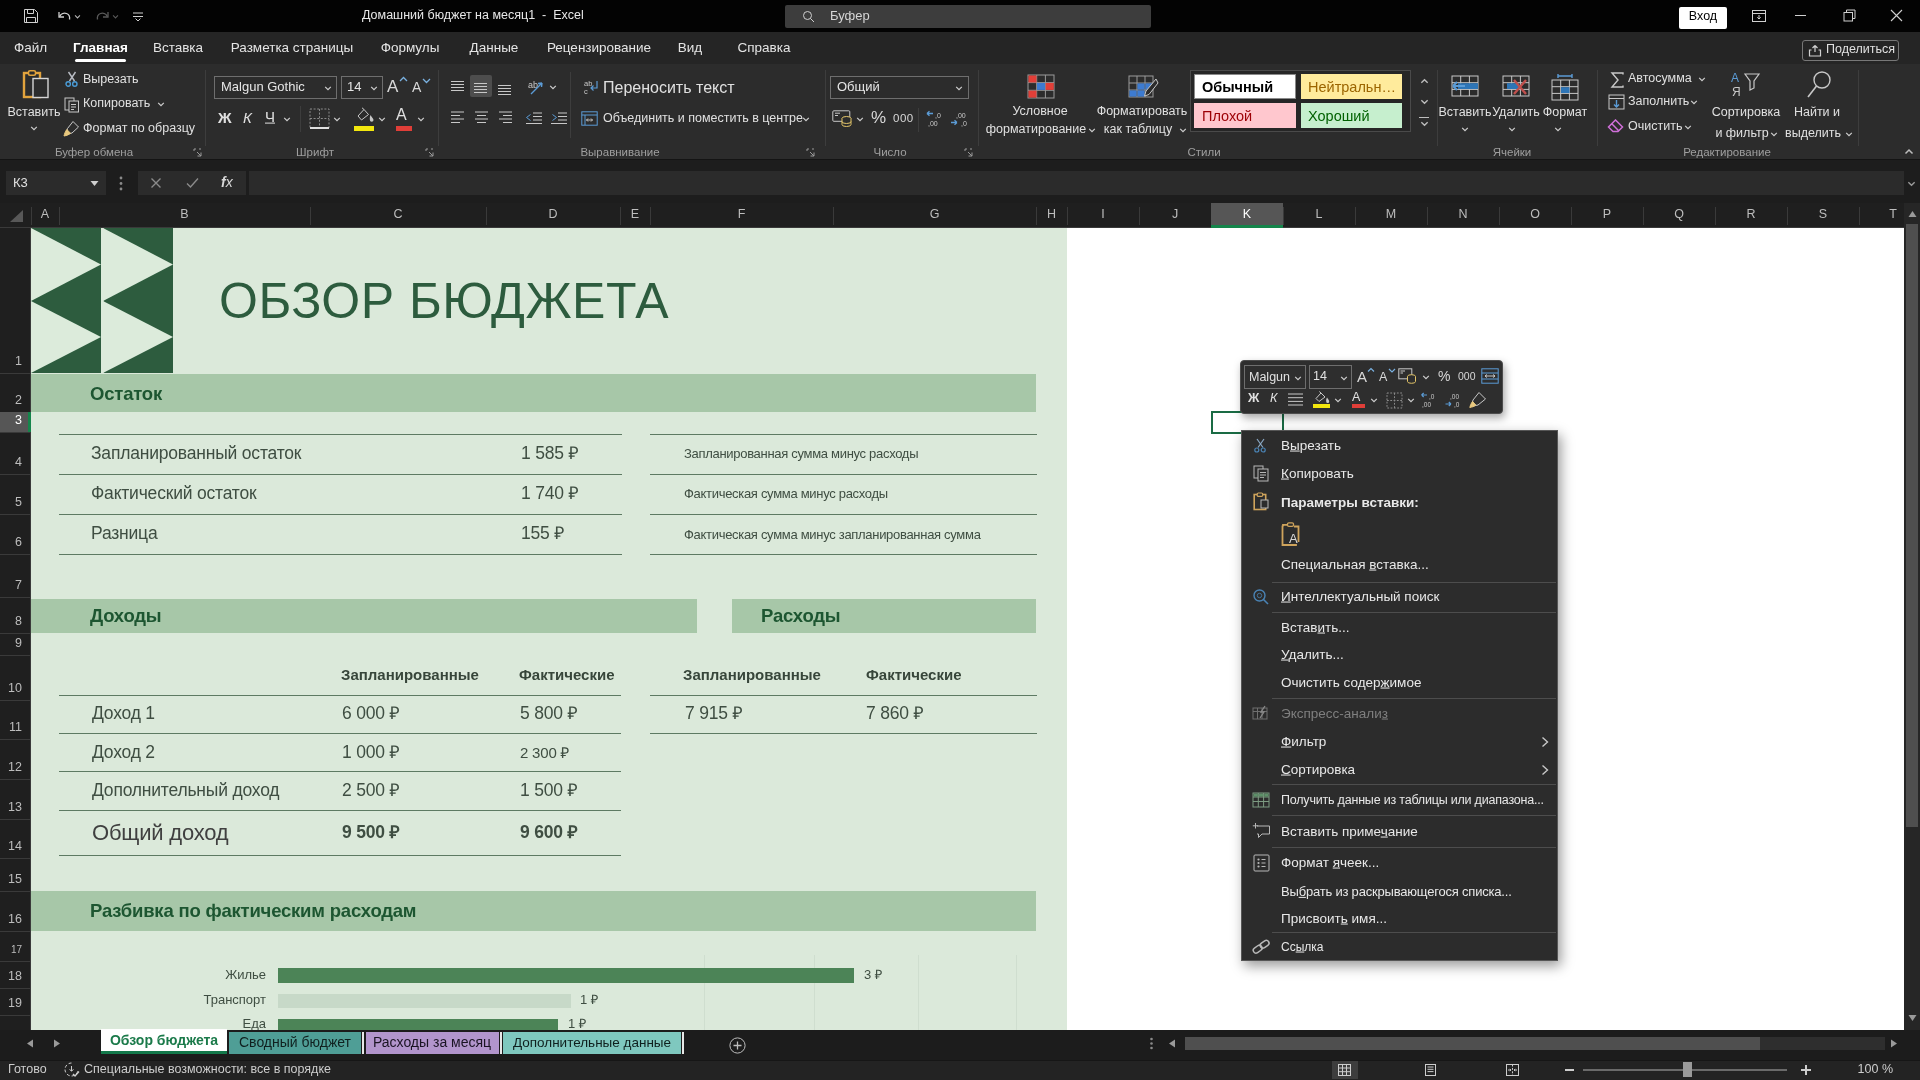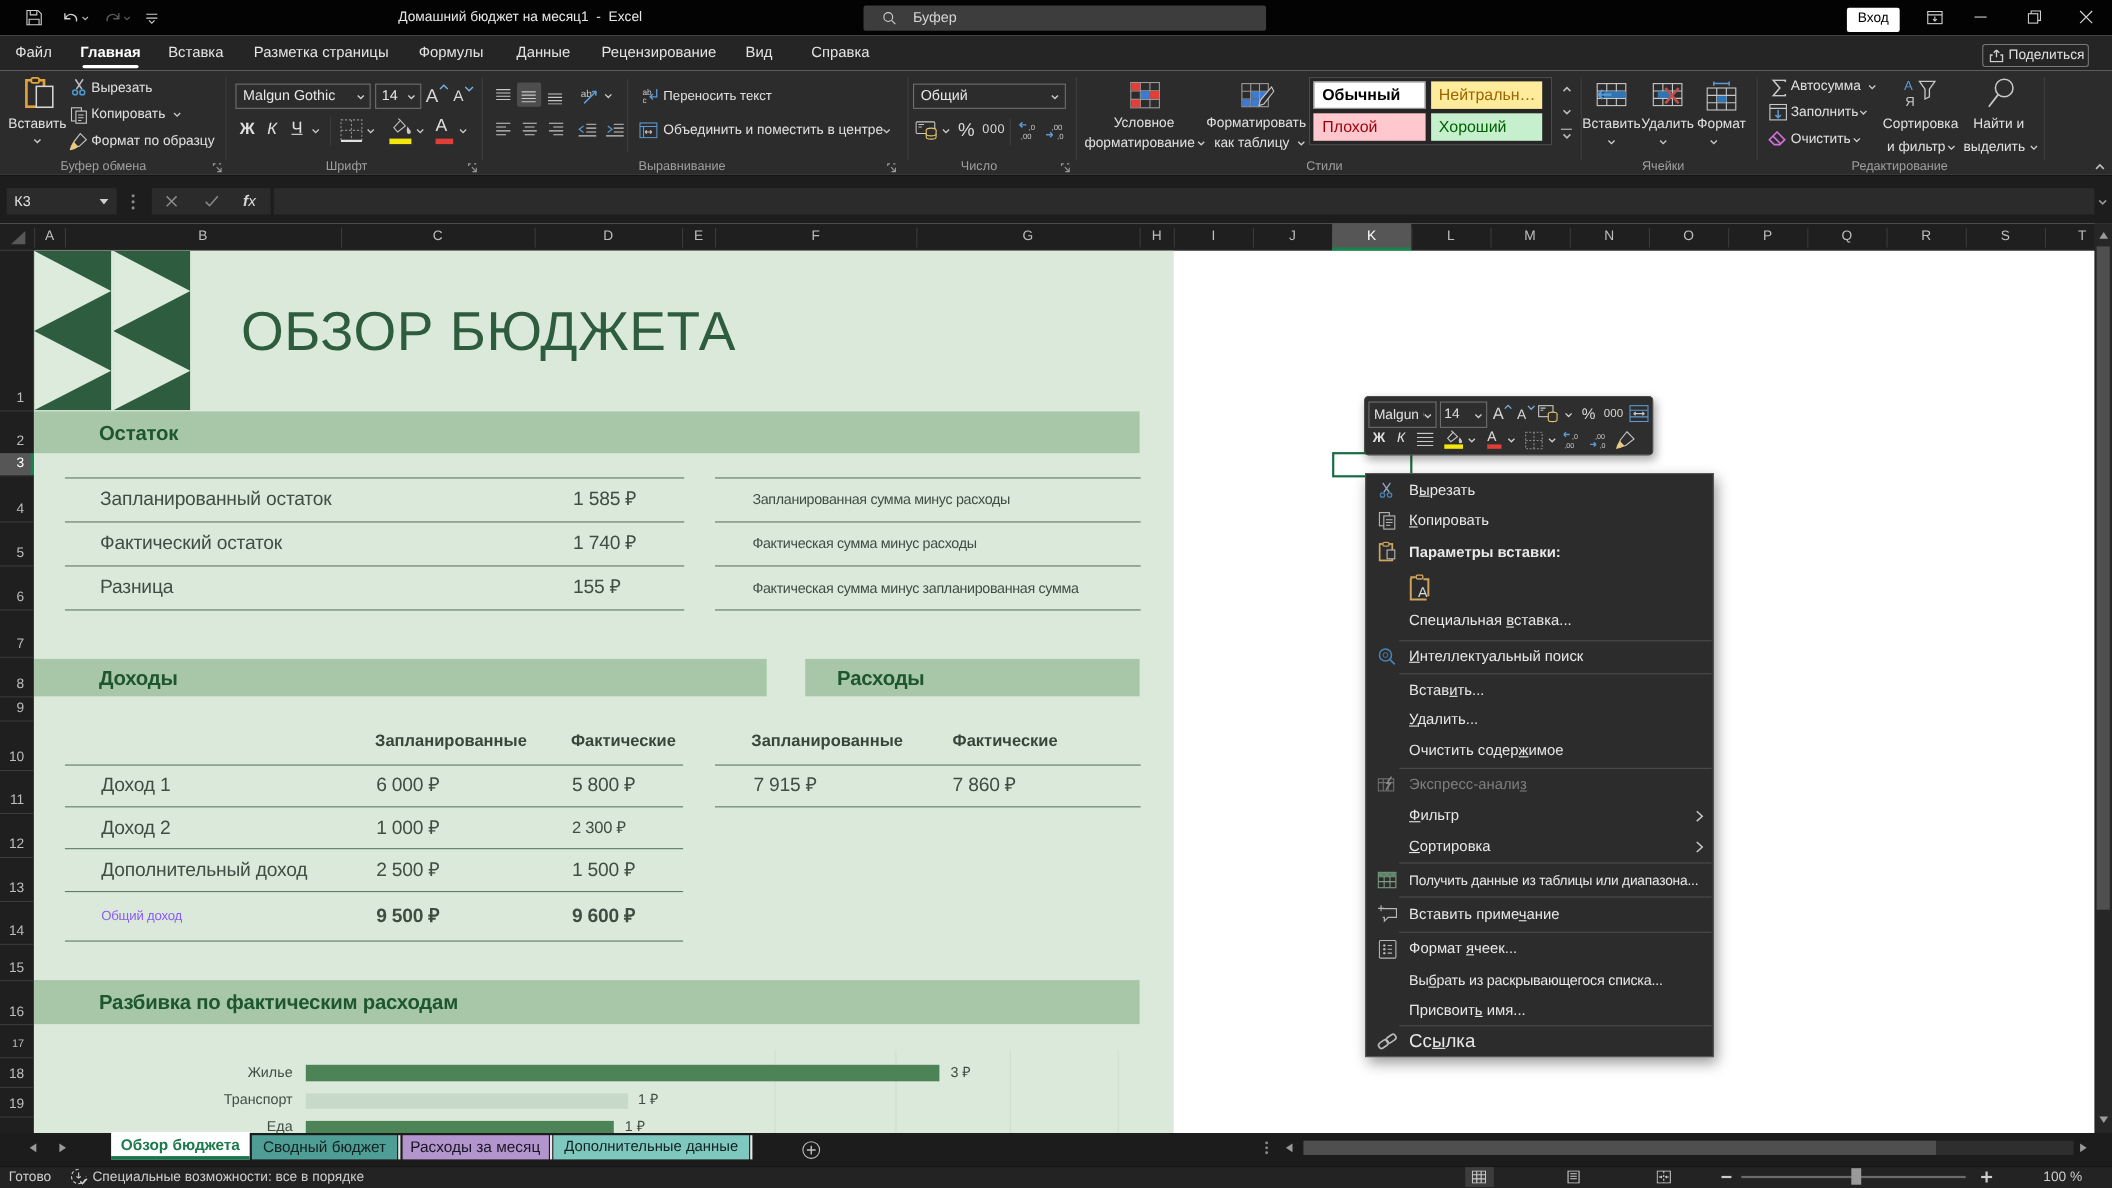--- a/index.html
+++ b/index.html
@@ -192,21 +192,21 @@
   </svg>
 <svg style="position:absolute;left:549px;top:83px" width="8" height="8" viewBox="0 0 8 8">
     <path d="M1.2 2.8 L4 5.6 L6.8 2.8" stroke="#cfcfcf" stroke-width="1.2" fill="none"></path>
   </svg>
 <div style="position:absolute;left:570px;top:72px;width:1px;height:66px;background:#3d3d3d;"></div>
 <svg class="abs" style="left:584px;top:79px" width="17" height="17" viewBox="0 0 17 17">
 <text x="0" y="7" font-size="7.5" fill="#c8c8c8">ab</text>
 <text x="0" y="15" font-size="7.5" fill="#c8c8c8">c</text>
 <path d="M13 2 V9 H7 M9.5 6.5 L7 9 L9.5 11.5" stroke="#5b9bd5" stroke-width="1.2" fill="none"></path>
   </svg>
-<div style="position:absolute;left:603px;transform:translateY(-50%);top:88px;white-space:nowrap;font-size:12px;color:#e0e0e0;line-height:15.6px;font-weight:normal;">Переносить текст</div>
+<div style="position:absolute;left:603px;transform:translateY(-50%);top:88px;white-space:nowrap;font-size:16px;color:#e0e0e0;line-height:15.6px;font-weight:normal;">Переносить текст</div>
 <svg class="abs" style="left:451px;top:111px" width="14" height="15" viewBox="0 0 14 15">
     <path d="M0 1.0 H13" stroke="#c8c8c8"></path>
     <path d="M0 4.5 H9" stroke="#c8c8c8"></path>
     <path d="M0 8.0 H13" stroke="#c8c8c8"></path>
     <path d="M0 11.5 H9" stroke="#c8c8c8"></path>
   </svg>
 <svg class="abs" style="left:475px;top:111px" width="14" height="15" viewBox="0 0 14 15">
     <path d="M0.0 1.0 H13.0" stroke="#c8c8c8"></path>
     <path d="M2.0 4.5 H11.0" stroke="#c8c8c8"></path>
     <path d="M0.0 8.0 H13.0" stroke="#c8c8c8"></path>
@@ -547,21 +547,21 @@
 <div style="position:absolute;left:59px;top:855px;width:562px;height:1px;background:#5d7a63;"></div>
 <div style="position:absolute;left:92px;transform:translateY(-50%);top:714px;white-space:nowrap;font-size:17.5px;color:#3f4e42;line-height:21.9px;font-weight:normal;letter-spacing:-0.2px;">Доход 1</div>
 <div style="position:absolute;left:342px;transform:translateY(-50%);top:714px;white-space:nowrap;font-size:17.5px;color:#3f4e42;line-height:21.9px;font-weight:normal;letter-spacing:-0.2px;">6 000 ₽</div>
 <div style="position:absolute;left:520px;transform:translateY(-50%);top:714px;white-space:nowrap;font-size:17.5px;color:#3f4e42;line-height:21.9px;font-weight:normal;letter-spacing:-0.2px;">5 800 ₽</div>
 <div style="position:absolute;left:92px;transform:translateY(-50%);top:752.5px;white-space:nowrap;font-size:17.5px;color:#3f4e42;line-height:21.9px;font-weight:normal;letter-spacing:-0.2px;">Доход 2</div>
 <div style="position:absolute;left:342px;transform:translateY(-50%);top:752.5px;white-space:nowrap;font-size:17.5px;color:#3f4e42;line-height:21.9px;font-weight:normal;letter-spacing:-0.2px;">1 000 ₽</div>
 <div style="position:absolute;left:520px;transform:translateY(-50%);top:752.5px;white-space:nowrap;font-size:15px;color:#3f4e42;line-height:21.9px;font-weight:normal;letter-spacing:-0.2px;">2 300 ₽</div>
 <div style="position:absolute;left:92px;transform:translateY(-50%);top:791px;white-space:nowrap;font-size:17.5px;color:#3f4e42;line-height:21.9px;font-weight:normal;letter-spacing:-0.2px;">Дополнительный доход</div>
 <div style="position:absolute;left:342px;transform:translateY(-50%);top:791px;white-space:nowrap;font-size:17.5px;color:#3f4e42;line-height:21.9px;font-weight:normal;letter-spacing:-0.2px;">2 500 ₽</div>
 <div style="position:absolute;left:520px;transform:translateY(-50%);top:791px;white-space:nowrap;font-size:17.5px;color:#3f4e42;line-height:21.9px;font-weight:normal;letter-spacing:-0.2px;">1 500 ₽</div>
-<div style="position:absolute;left:92px;transform:translateY(-50%);top:832.5px;white-space:nowrap;font-size:12px;color:#8b5cf6;line-height:21.9px;font-weight:normal;letter-spacing:-0.2px;">Общий доход</div>
+<div style="position:absolute;left:92px;transform:translateY(-50%);top:832.5px;white-space:nowrap;font-size:22px;color:#404040;line-height:21.9px;font-weight:normal;letter-spacing:-0.2px;">Общий доход</div>
 <div style="position:absolute;left:342px;transform:translateY(-50%);top:832.5px;white-space:nowrap;font-size:17.5px;color:#3f4e42;line-height:21.9px;font-weight:bold;letter-spacing:-0.2px;">9 500 ₽</div>
 <div style="position:absolute;left:520px;transform:translateY(-50%);top:832.5px;white-space:nowrap;font-size:17.5px;color:#3f4e42;line-height:21.9px;font-weight:bold;letter-spacing:-0.2px;">9 600 ₽</div>
 <div style="position:absolute;left:683px;transform:translateY(-50%);top:675px;white-space:nowrap;font-size:15px;color:#37463a;line-height:18.8px;font-weight:bold;">Запланированные</div>
 <div style="position:absolute;left:866px;transform:translateY(-50%);top:675px;white-space:nowrap;font-size:15px;color:#37463a;line-height:18.8px;font-weight:bold;">Фактические</div>
 <div style="position:absolute;left:650px;top:695px;width:387px;height:1px;background:#5d7a63;"></div>
 <div style="position:absolute;left:650px;top:733px;width:387px;height:1px;background:#5d7a63;"></div>
 <div style="position:absolute;left:685px;transform:translateY(-50%);top:714px;white-space:nowrap;font-size:17.5px;color:#3f4e42;line-height:21.9px;font-weight:normal;letter-spacing:-0.2px;">7 915 ₽</div>
 <div style="position:absolute;left:866px;transform:translateY(-50%);top:714px;white-space:nowrap;font-size:17.5px;color:#3f4e42;line-height:21.9px;font-weight:normal;letter-spacing:-0.2px;">7 860 ₽</div>
 <div style="position:absolute;left:31px;top:891px;width:1005px;height:40px;background:#a7c7a8;"></div>
 <div style="position:absolute;left:90px;transform:translateY(-50%);top:911px;white-space:nowrap;font-size:18.5px;color:#1d5631;line-height:23.1px;font-weight:bold;letter-spacing:-0.2px;">Разбивка по фактическим расходам</div>
@@ -808,12 +808,12 @@
 <div style="position:absolute;left:1281px;transform:translateY(-50%);top:863px;white-space:nowrap;font-size:13.5px;color:#e8e8e8;line-height:16.9px;font-weight:normal;">Формат <u>я</u>чеек...</div>
 <div style="position:absolute;left:1281px;transform:translateY(-50%);top:892px;white-space:nowrap;font-size:13px;color:#e8e8e8;line-height:16.2px;font-weight:normal;letter-spacing:-0.2px;">Вы<u>б</u>рать из раскрывающегося списка...</div>
 <div style="position:absolute;left:1281px;transform:translateY(-50%);top:918.5px;white-space:nowrap;font-size:13.5px;color:#e8e8e8;line-height:16.9px;font-weight:normal;">Присвоит<u>ь</u> имя...</div>
 <div style="position:absolute;left:1272px;top:932px;width:284px;height:1px;background:#4d4d4d;"></div>
 <svg class="abs" style="left:1250px;top:938px" width="22" height="17" viewBox="0 0 22 17">
 <g transform="rotate(-35 11 8.5)" stroke="#b8b8b8" stroke-width="1.5" fill="none">
 <rect x="2" y="6" width="9.5" height="5.5" rx="2.75"></rect>
 <rect x="10.5" y="6" width="9.5" height="5.5" rx="2.75"></rect>
     </g>
   </svg>
-<div style="position:absolute;left:1281px;transform:translateY(-50%);top:946.5px;white-space:nowrap;font-size:17px;color:#e8e8e8;line-height:16.9px;font-weight:normal;">Сс<u>ы</u>лка</div>
+<div style="position:absolute;left:1281px;transform:translateY(-50%);top:946.5px;white-space:nowrap;font-size:12px;color:#e8e8e8;line-height:16.9px;font-weight:normal;">Сс<u>ы</u>лка</div>
 </body></html>

